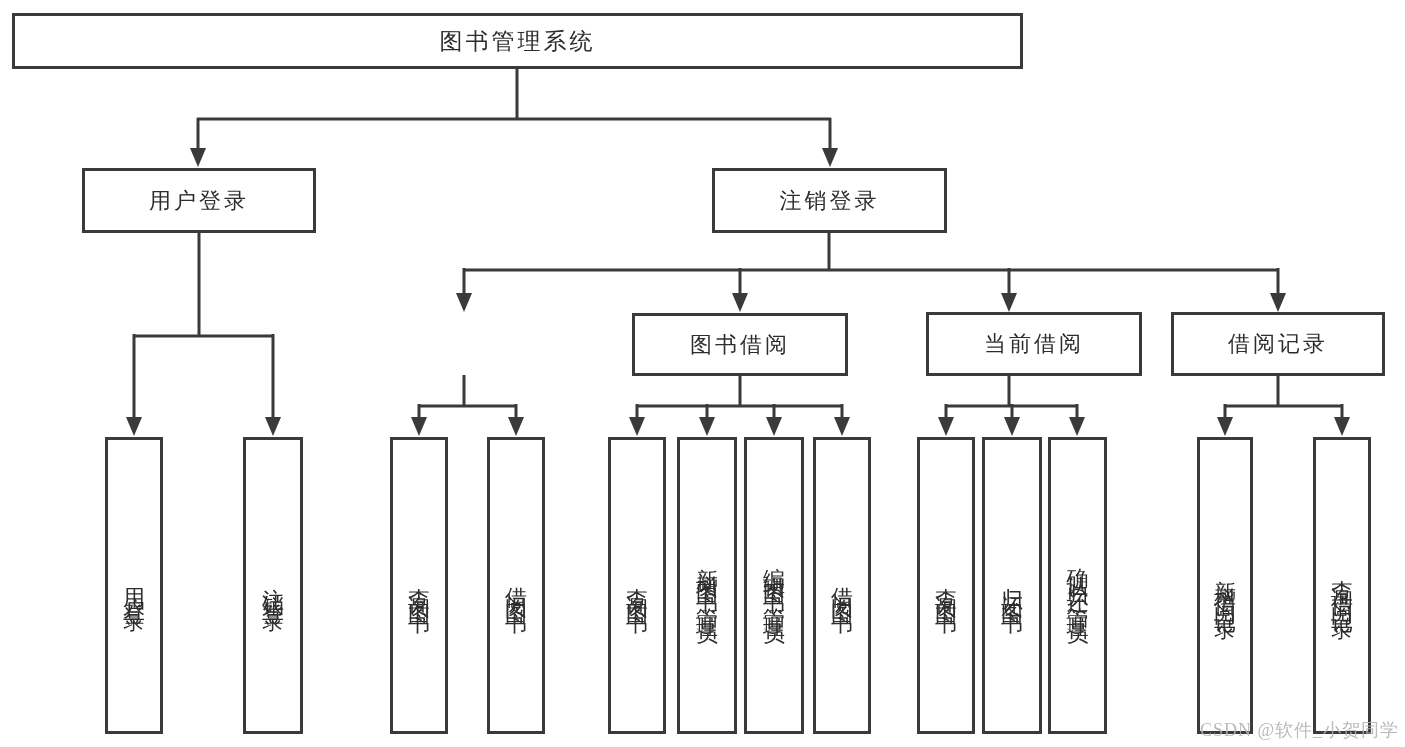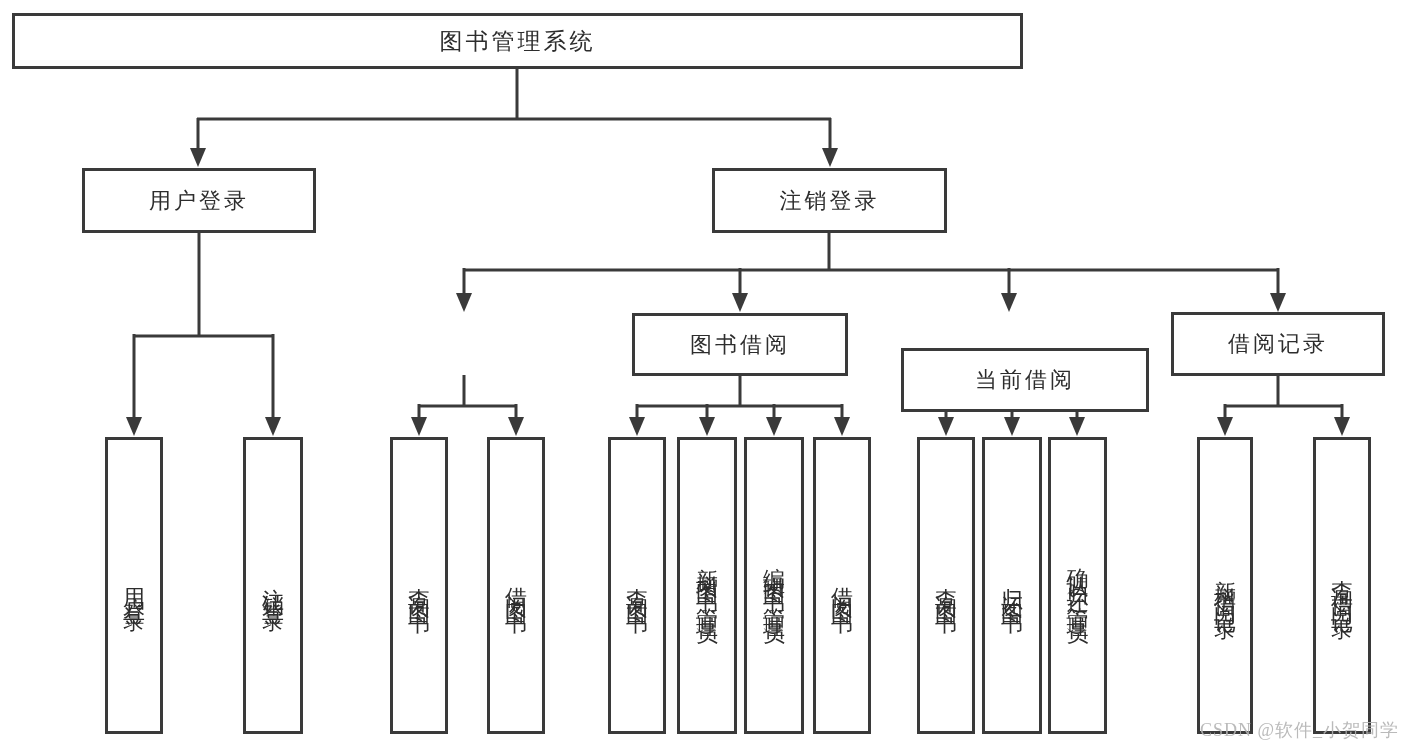--- a/index.html
+++ b/index.html
@@ -21,21 +21,21 @@
     background:#ffffff;
     display:flex;align-items:center;justify-content:center;
     font-size:22px;letter-spacing:3px;color:#2d2d2d;
     white-space:nowrap;
   }
   .node.root{left:12px;top:13px;width:1011px;height:56px;font-size:23px;}
   .node.lv2a{left:82px;top:168px;width:234px;height:65px;}
   .node.lv2b{left:712px;top:168px;width:235px;height:65px;}
   .node.lv3a{left:362px;top:313px;width:205px;height:62px;}
   .node.lv3b{left:632px;top:313px;width:216px;height:63px;}
-  .node.lv3c{left:901px;top:312px;width:248px;height:64px;margin-top:36px;}
+  .node.lv3c{left:926px;top:312px;width:216px;height:64px;}
   .node.lv3d{left:1171px;top:312px;width:214px;height:64px;}
   .leaf{
     position:absolute;top:437px;height:297px;
     box-sizing:border-box;border:3px solid #3a3a3a;background:#ffffff;
     display:flex;align-items:center;justify-content:center;
   }
   .leaf span{
     writing-mode:vertical-rl;text-orientation:mixed;
     font-size:22px;letter-spacing:8px;line-height:1.1;color:#2d2d2d;
   }

